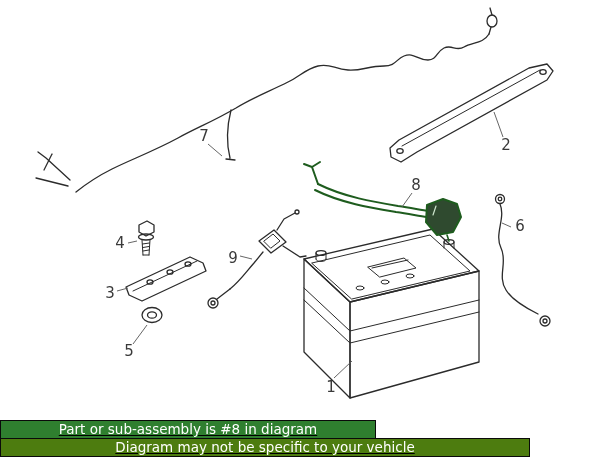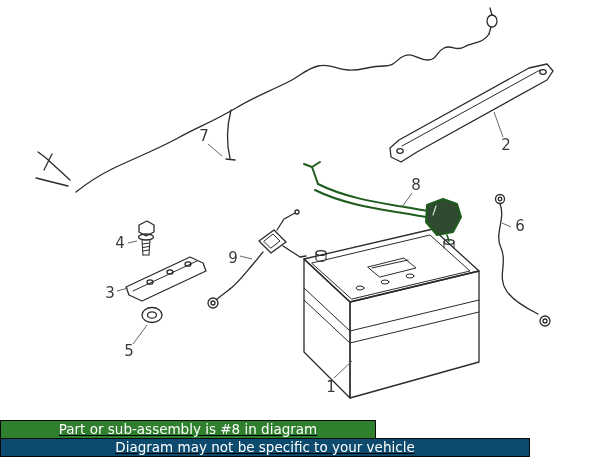--- a/index.html
+++ b/index.html
@@ -150,16 +150,16 @@
       <text x="129" y="356">5</text>
       <text x="520" y="231">6</text>
       <text x="204" y="141">7</text>
       <text x="416" y="190">8</text>
       <text x="233" y="263">9</text>
     </g>
   </svg>
 
   <div class="banner">
     <div class="banner-line banner-line-1" style="background: rgb(47, 127, 47);">Part or sub-assembly is #8 in diagram</div>
-    <div class="banner-line banner-line-2" style="background: #0c4a6e;">Diagram may not be specific to your vehicle</div>
+    <div class="banner-line banner-line-2" style="background: #4d7c0f;">Diagram may not be specific to your vehicle</div>
   </div>
 
 </div>
 
 </body></html>

